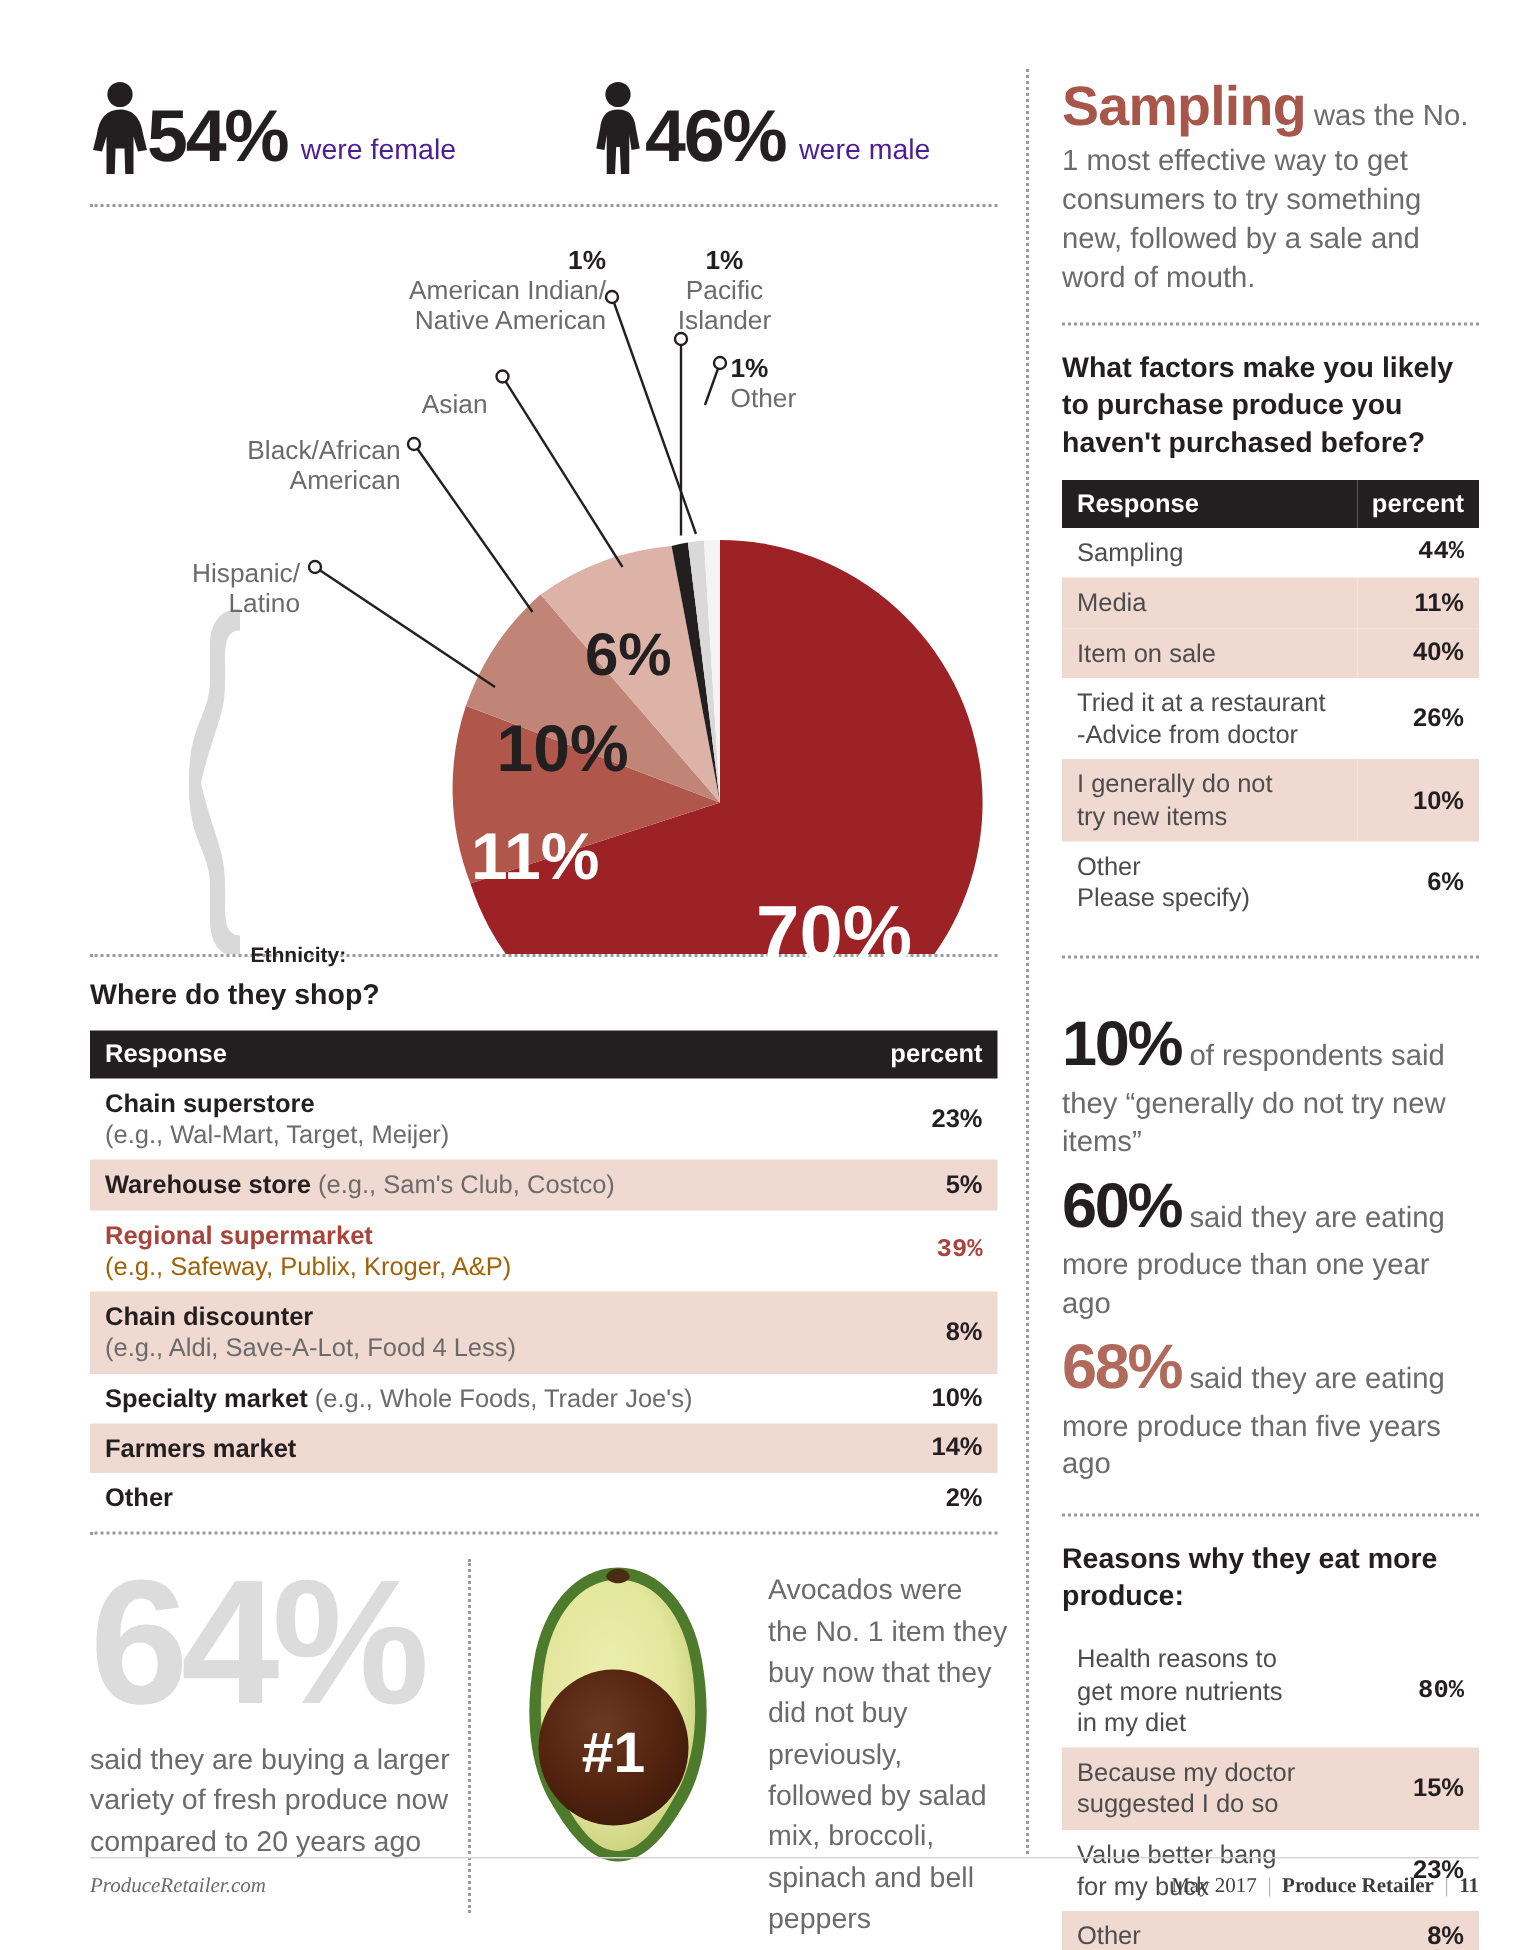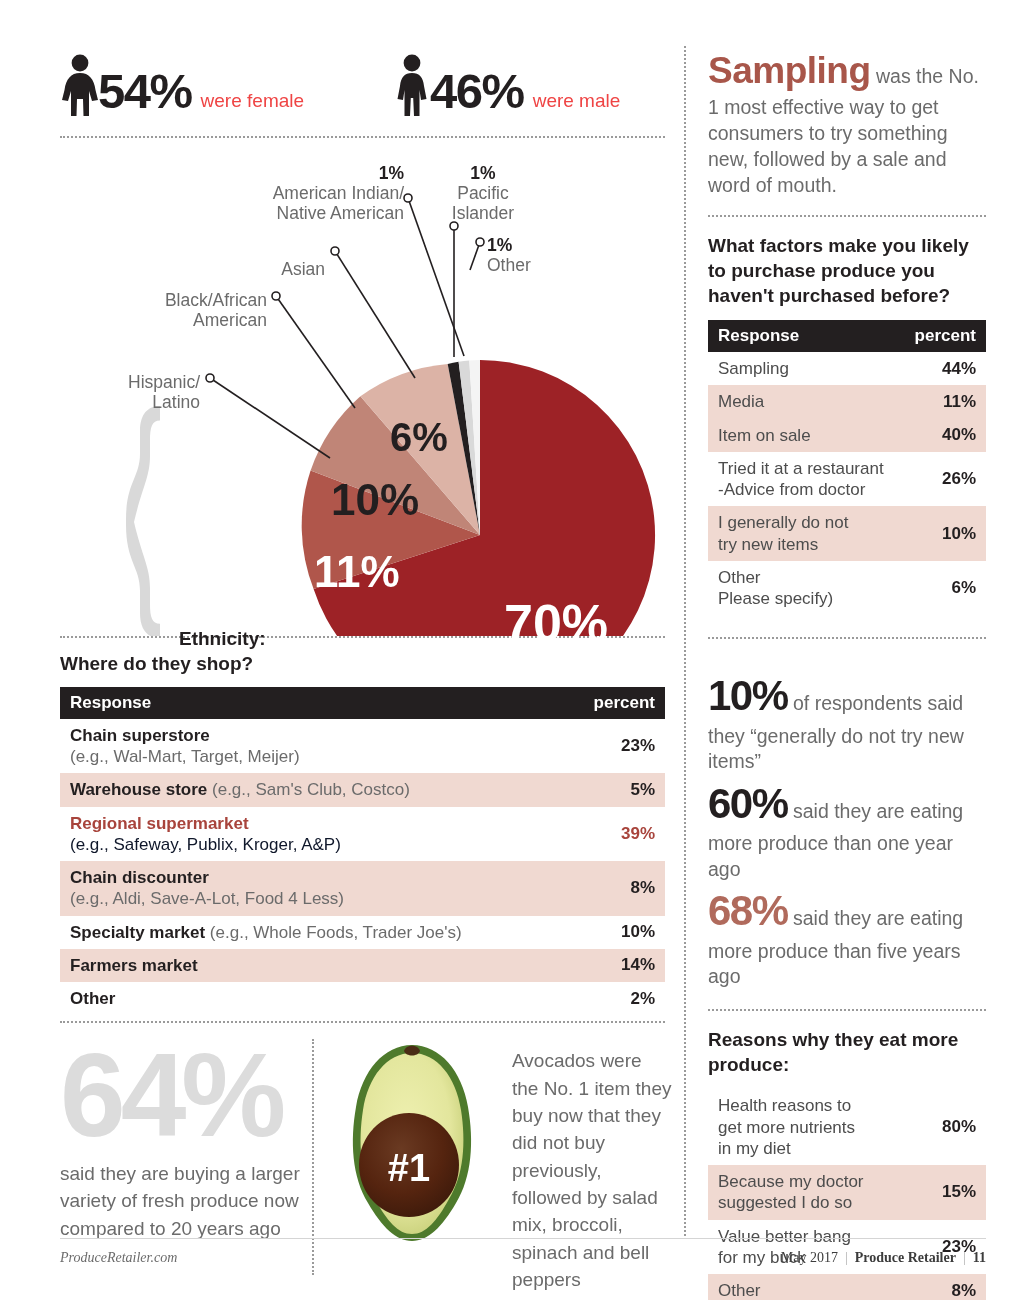--- a/index.html
+++ b/index.html
@@ -37,38 +37,38 @@
 
   
   .gender-row { display: flex; align-items: center; height: 78px; }
   .gender-item { display: flex; align-items: flex-end; }
   .gender-item.male { margin-left: 88px; }
   .pct-big {
     font-size: 49px; font-weight: 700; color: #231f20;
     letter-spacing: -1.5px; line-height: 1; margin-left: -2px;
   }
   .pct-label {
-    font-size: 19px; color: #ef4444; margin-left: 9px; padding-bottom: 4px;
+    font-size: 19px; color: #4c1d95; margin-left: 9px; padding-bottom: 4px;
   }
   .person-icon { width: 40px; height: 62px; display: block; }
 
   .divider-a { margin-top: 12px; }
 
   
   .pie-area { position: relative; height: 498px; }
   .pie-svg { position: absolute; left: 0; top: 0; }
   .lbl {
     position: absolute; font-size: 17.5px; color: #6b6b6b;
     line-height: 1.14; text-align: right; white-space: pre-line;
   }
   .lbl b { color: #231f20; font-weight: 700; display: block; }
   .lbl.left-al { text-align: left; }
   .ethnicity-word {
-    position: absolute; left: 119px; top: 490px;
-    font-size: 19px; font-weight: 700; color: #231f20;
+    position: absolute; left: 107px; top: 490px;
+    font-size: 14px; font-weight: 700; color: #231f20;
   }
   .pie-num {
     position: absolute; font-weight: 700; color: #231f20;
   }
   .pie-num.white { color: #ffffff; }
   .sub-white { color:#ffffff; font-weight:400; }
 
   
   .sec-title {
     font-size: 19px; font-weight: 700; color: #231f20; margin: 14px 0 11px;
@@ -87,26 +87,26 @@
   }
   .thead-row td.r { text-align: right; }
   .tbl td { font-size: 17px; vertical-align: middle; }
   .tbl td.resp { padding: 6px 10px; color: #4d4d4d; line-height: 1.25; }
   .tbl td.pct {
     padding: 6px 10px; text-align: right; font-weight: 700; color: #231f20;
     white-space: nowrap;
   }
   .row-shade { background: #f0d9d1; }
   .row-accent .resp, .row-accent .pct { color: #c0897c; }
-  .row-accent .pct { color: #a43b34; }
+  .row-accent .pct { color: #a43b34; font-family: Liberation Mono, monospace; }
   .shop-tbl td.resp { font-size: 17px; }
   .shop-tbl .nm { font-weight: 700; color: #231f20; }
   .shop-tbl .eg { color: #6b6b6b; font-weight: 400; }
   .shop-tbl .row-accent .nm { color: #a8443c; }
-  .shop-tbl .row-accent .eg { color: #0f172a; }
+  .shop-tbl .row-accent .eg { color: #a16207; }
   .shop-tbl .row-accent .pct { color: #a8443c; }
 
   
   .blurb { font-size: 19.5px; color: #6b6b6b; line-height: 1.33; }
   .blurb .hl {
     font-size: 37px; font-weight: 700; color: #a8564a; letter-spacing: -0.5px;
   }
 
   
   .stat-block { font-size: 19.5px; color: #6b6b6b; line-height: 1.3; margin-bottom: 2px; }

